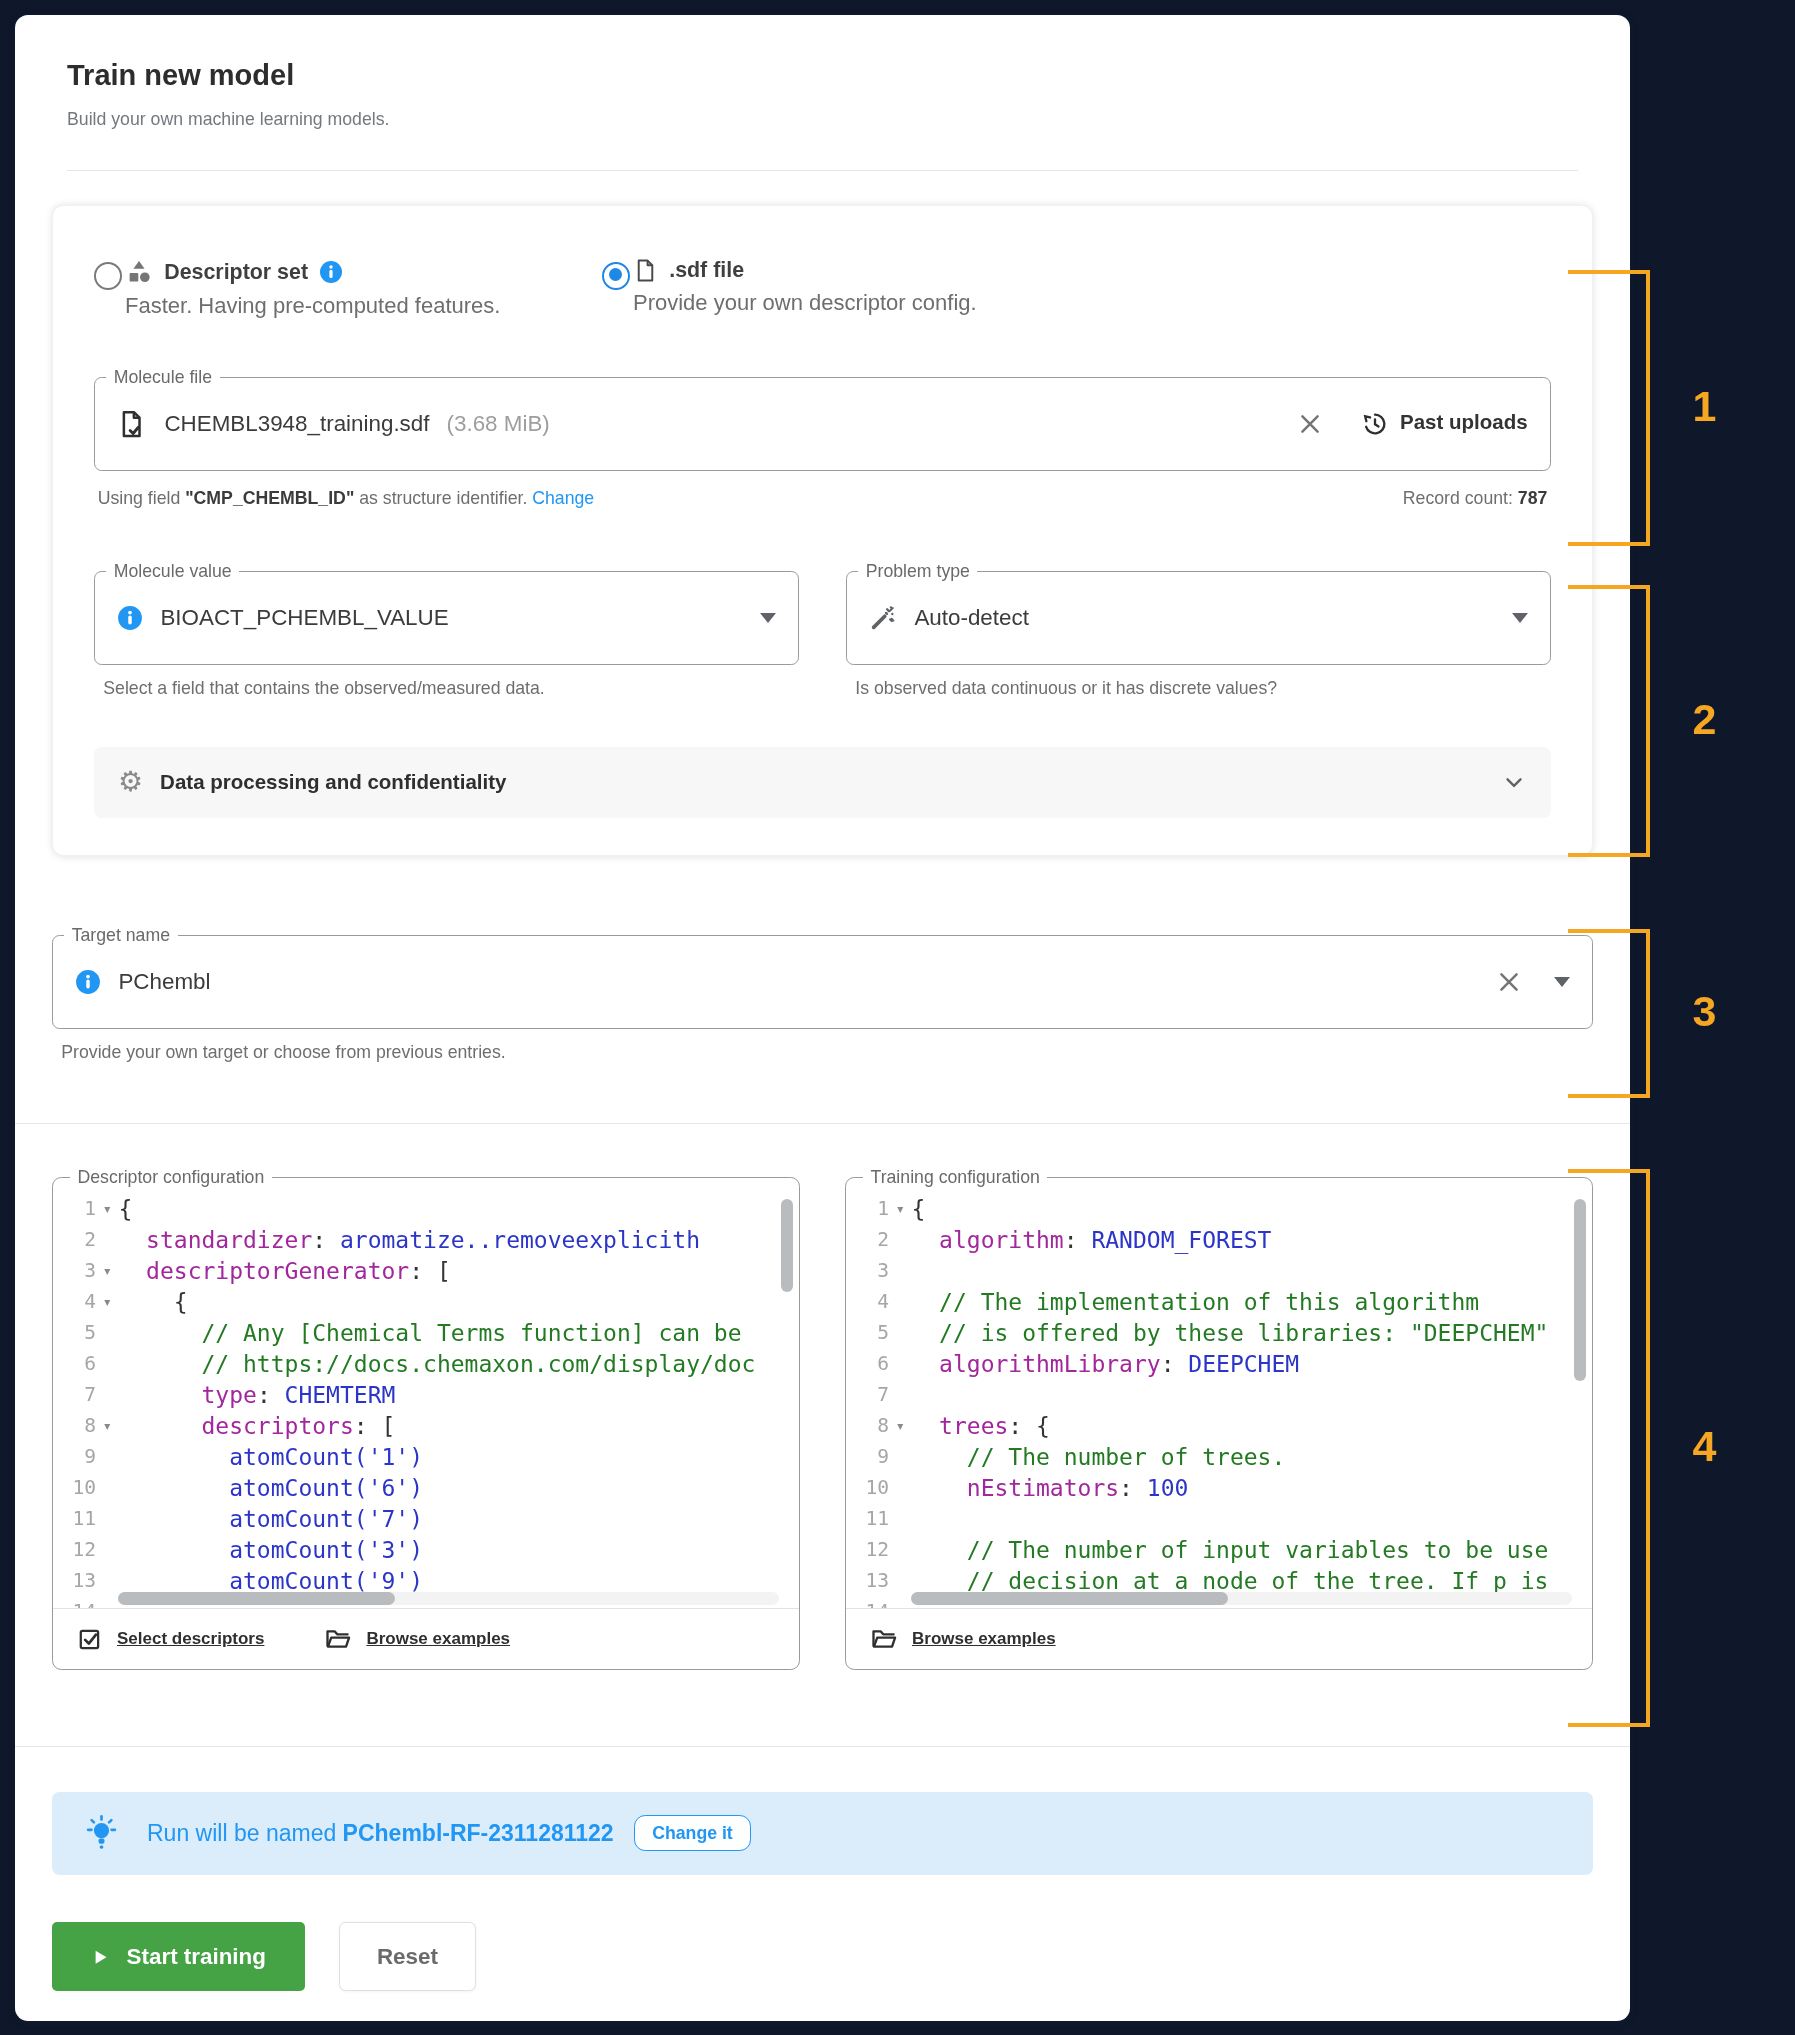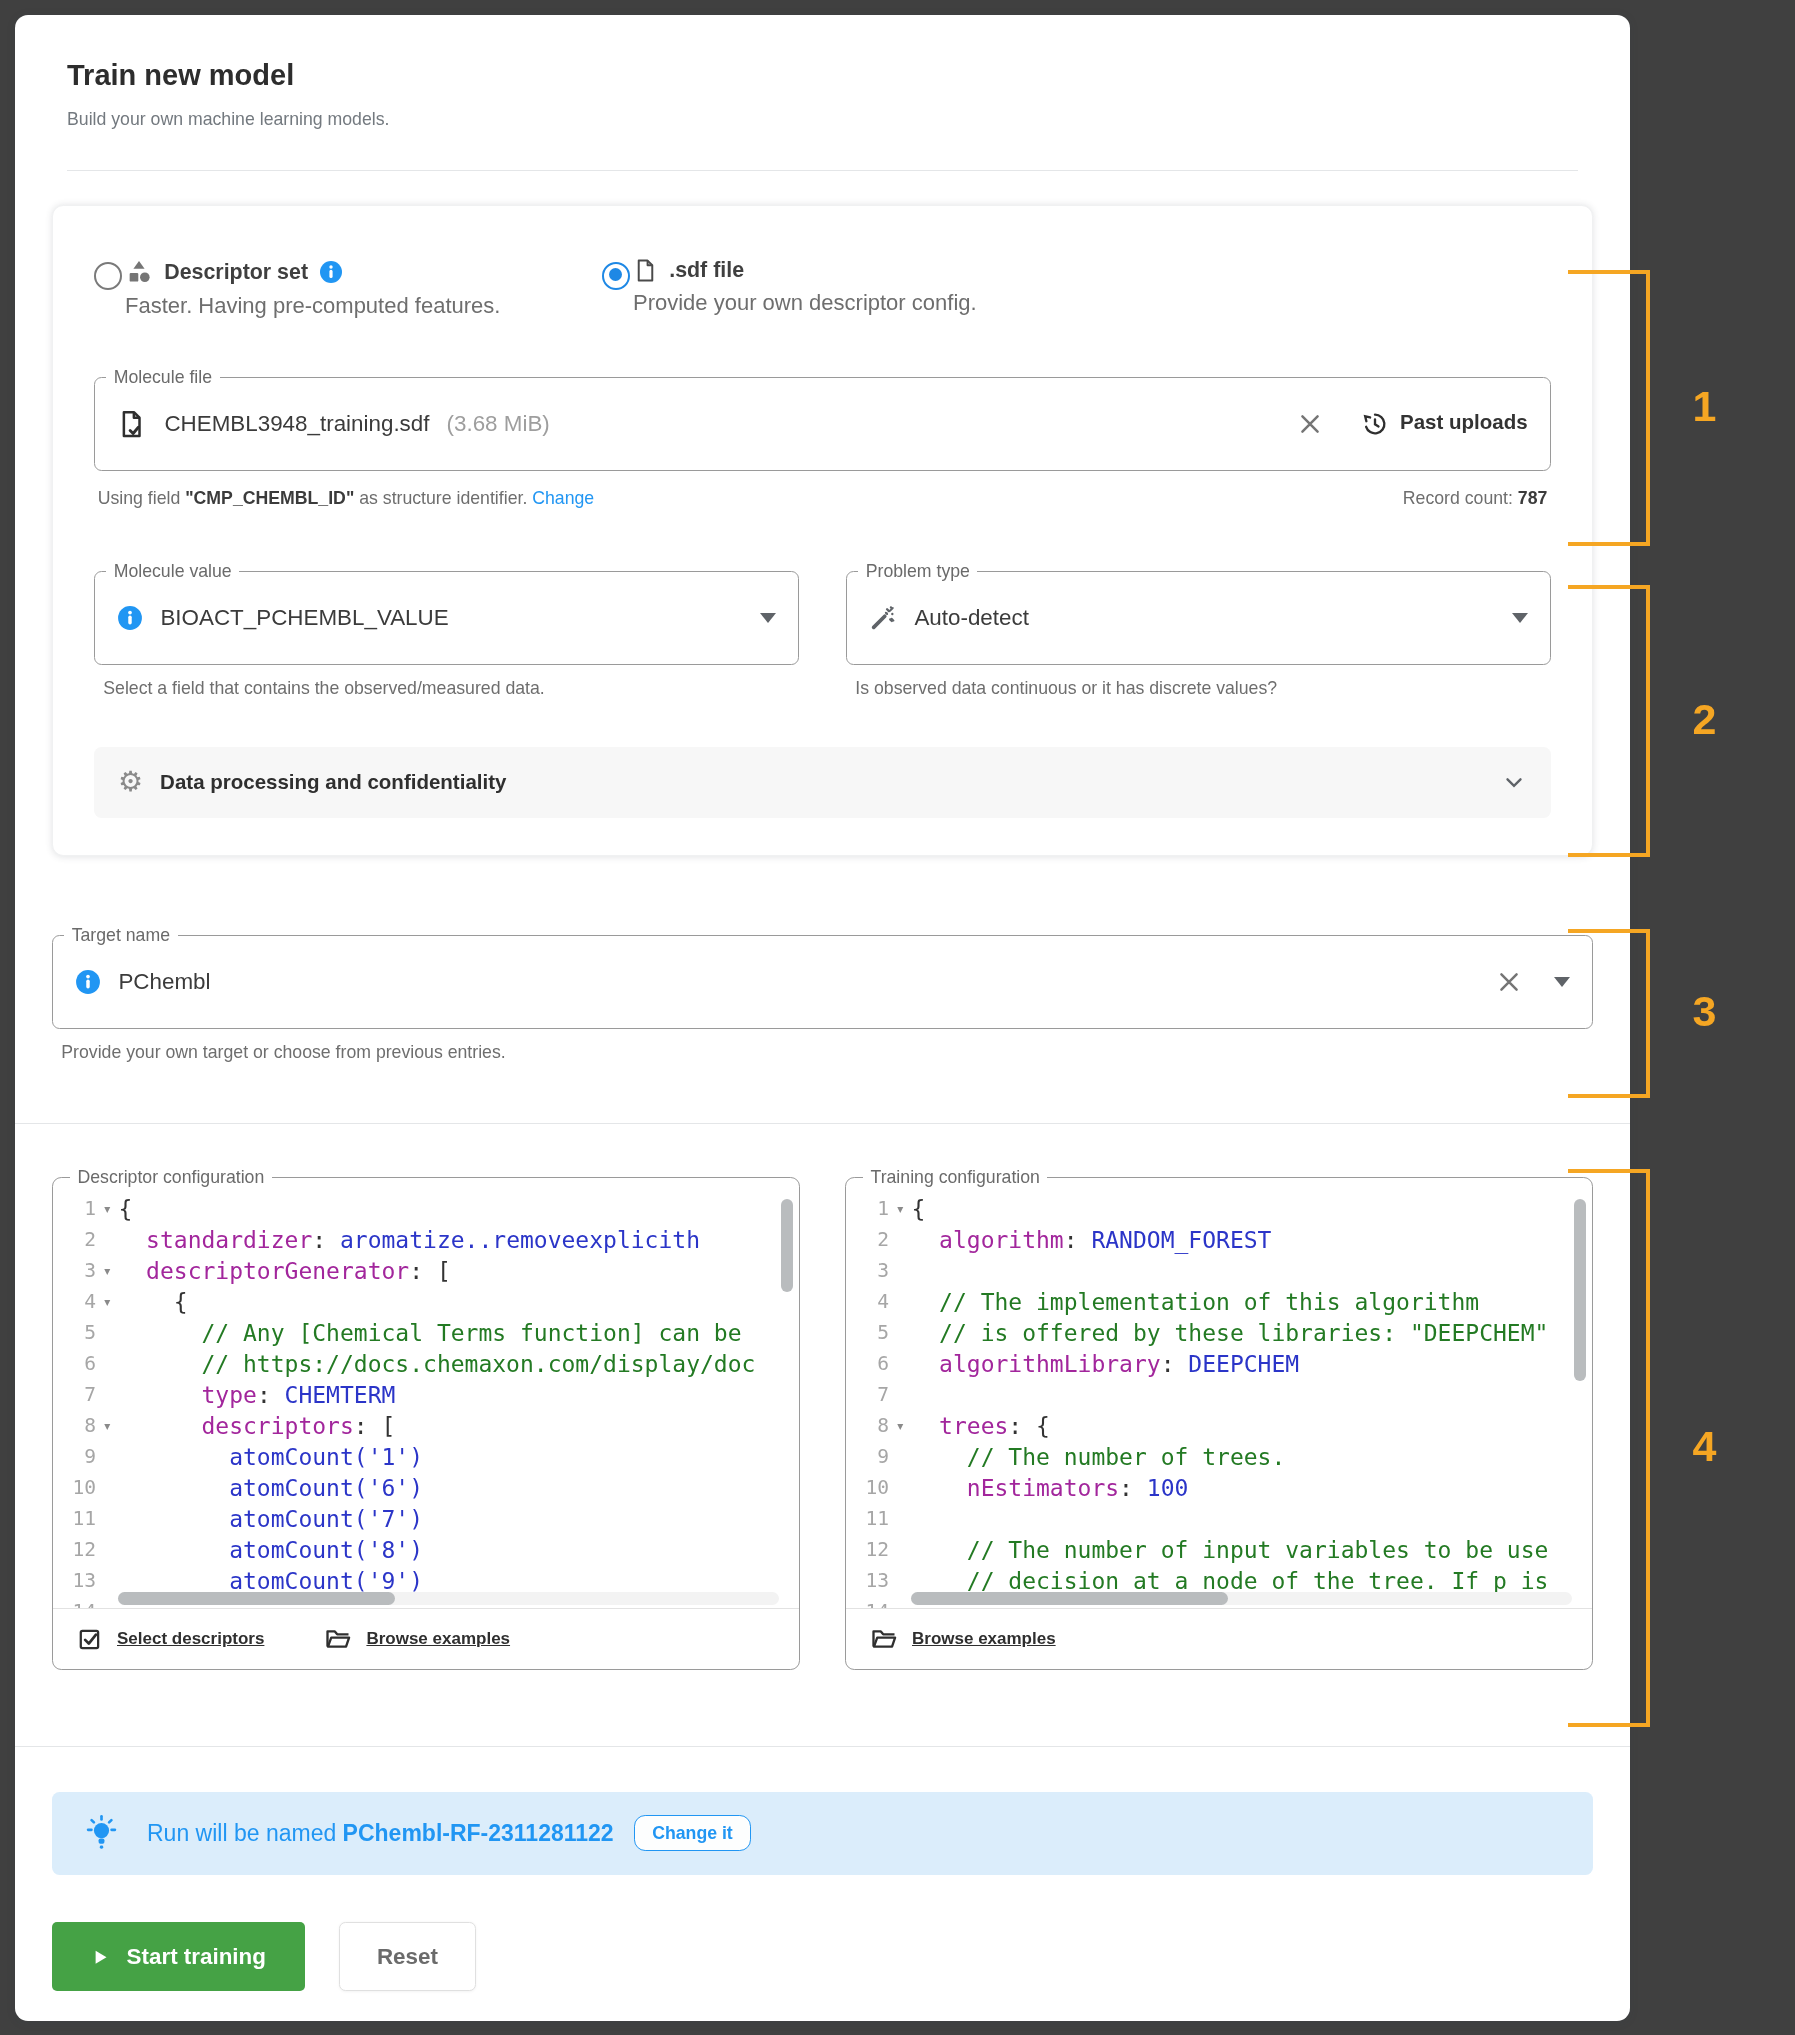--- a/index.html
+++ b/index.html
@@ -1,18 +1,18 @@
 <!DOCTYPE html>
 <html style="font-size:15px"><head>
 <meta charset="utf-8">
 <style>
   * { box-sizing: border-box; margin: 0; padding: 0; }
   html,body { background:#e9edf0; }
   body { font-family:"Liberation Sans", sans-serif; color:#3b3b3b; }
-  .page { position:relative; width:1795px; height:2036px; background:#404040; overflow:hidden; }
+  .page { position:relative; width:1795px; height:2036px; background:#0f172a; overflow:hidden; }
 
   .main-card { position:absolute; left:15px; top:15px; width:1615px; height:2006px;
     background:#ffffff; border-radius:13px; box-shadow:0 1.9px 9.3px rgba(40,60,80,.10); }
 
   
   .header { padding:43px 52px 0 52px; }
   .page-title { font-size:29px; font-weight:700; color:#2d2d2d; line-height:34px; }
   .page-subtitle { margin-top:15px; font-size:17.7px; color:#73797f; line-height:24px; }
   .divider { border-top:0.9px solid #e4e6e8; margin-top:39px; }
 
@@ -333,21 +333,21 @@
                   <span class="code"><span class="tok-p">        </span><span class="tok-v">atomCount('6')</span></span>
                 </div>
                 <div class="code-line">
                   <span class="ln">11</span>
                   <span class="fold"></span>
                   <span class="code"><span class="tok-p">        </span><span class="tok-v">atomCount('7')</span></span>
                 </div>
                 <div class="code-line">
                   <span class="ln">12</span>
                   <span class="fold"></span>
-                  <span class="code"><span class="tok-p">        </span><span class="tok-v">atomCount('8')</span></span>
+                  <span class="code"><span class="tok-p">        </span><span class="tok-v">atomCount('3')</span></span>
                 </div>
                 <div class="code-line">
                   <span class="ln">13</span>
                   <span class="fold"></span>
                   <span class="code"><span class="tok-p">        </span><span class="tok-v">atomCount('9')</span></span>
                 </div>
                 <div class="code-line">
                   <span class="ln">14</span>
                   <span class="fold"></span>
                   <span class="code"></span>

